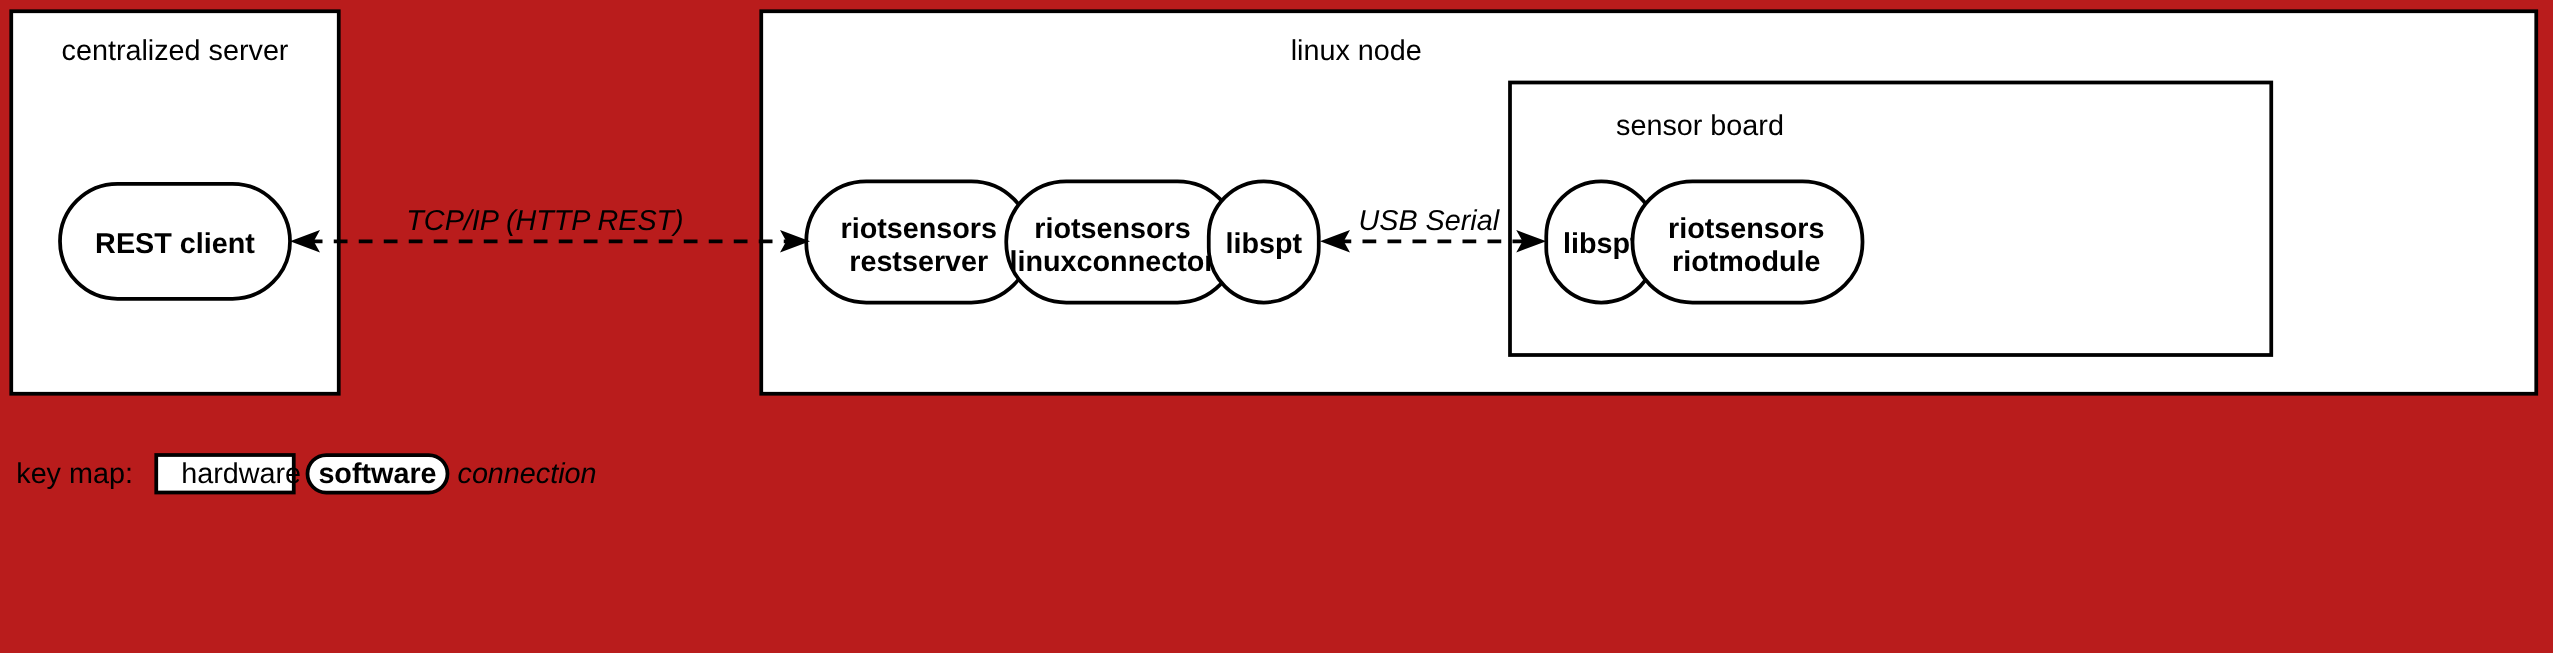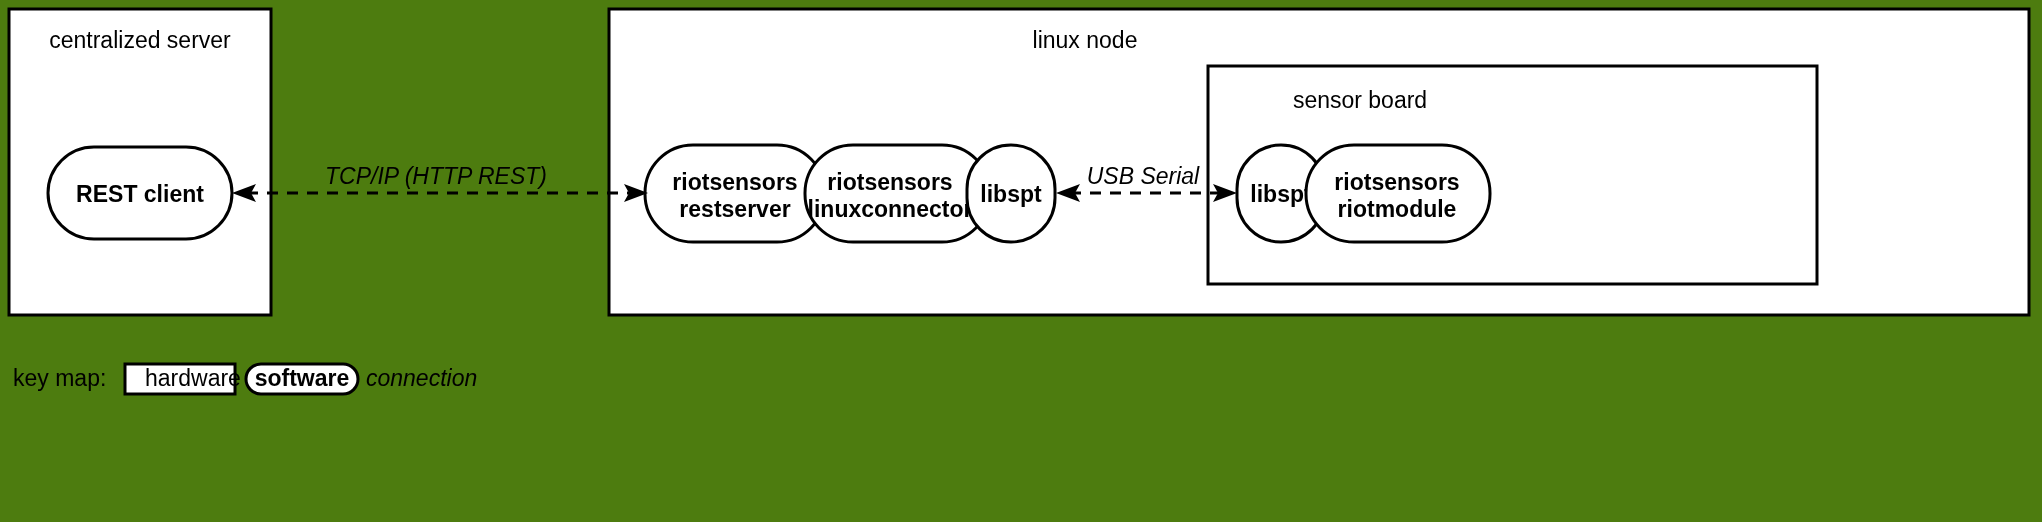--- a/index.html
+++ b/index.html
@@ -7,21 +7,21 @@
     padding: 0;
     background: #ffffff;
   }
   body {
     font-family: "Liberation Sans", sans-serif;
   }
   #diagram-root {
     position: relative;
     width: 2042px;
     height: 522px;
-    background: #4d7c0f;
+    background: #b91c1c;
     overflow: hidden;
   }
   svg#arch-svg {
     display: block;
     width: 2042px;
     height: 522px;
   }
   .container-box {
     fill: #ffffff;
     stroke: #000000;

